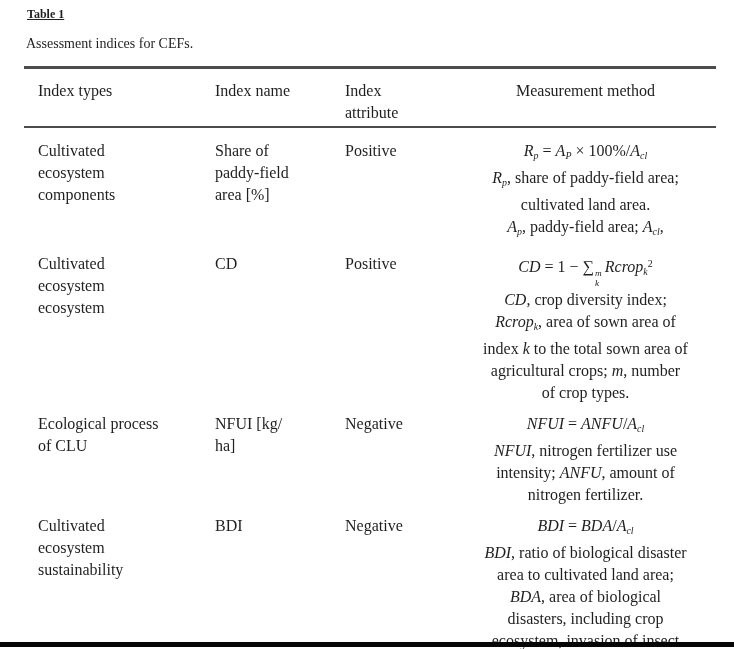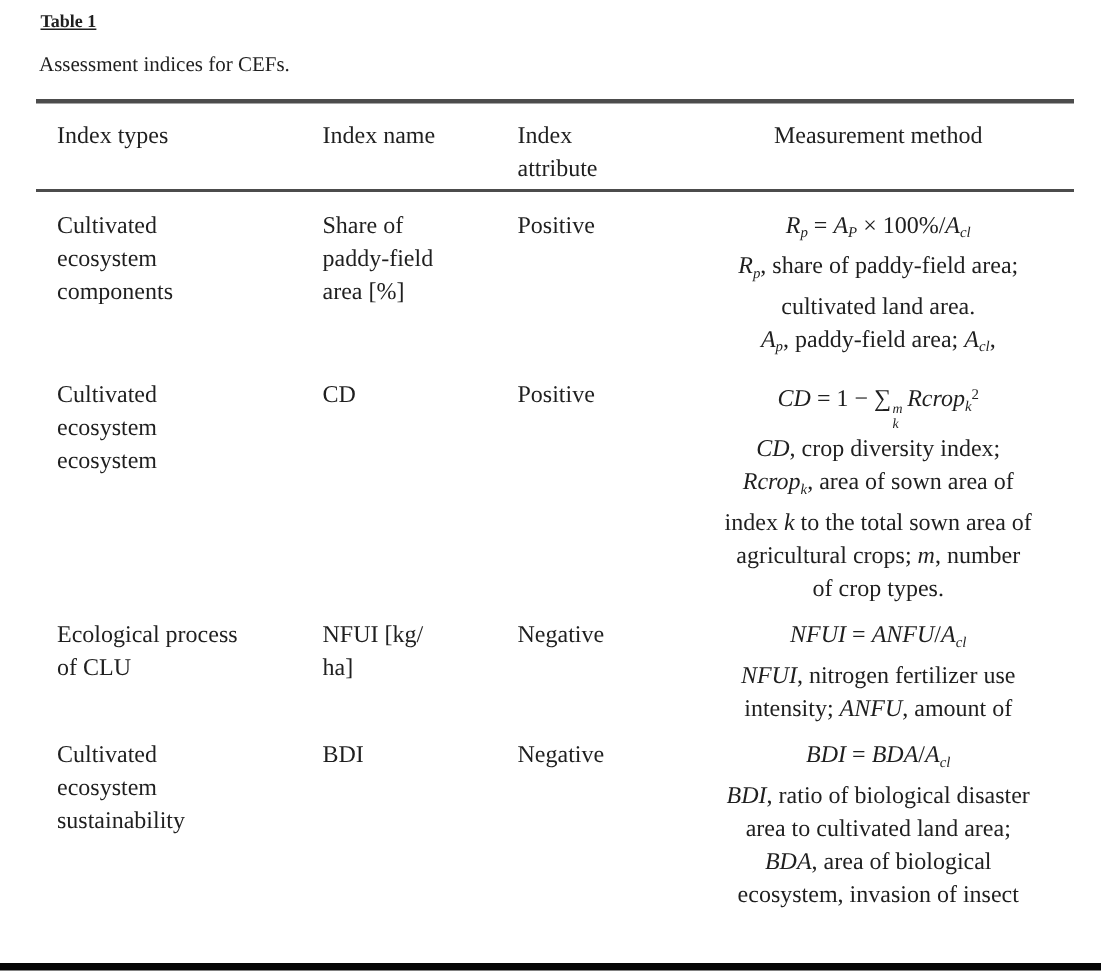--- a/index.html
+++ b/index.html
@@ -131,38 +131,40 @@
           </div>
         <div class="c c2">
             <span class="line">NFUI [kg/</span>
             <span class="line">ha]</span>
           </div>
         <div class="c c3">Negative</div>
         <div class="c c4">
             <span class="line"><span class="rn-i">NFUI</span><span> = </span><span class="rn-i">ANFU</span><span>/</span><span class="rn-i">A</span><span class="rn-isub">cl</span></span>
             <span class="line"><span class="rn-i">NFUI</span><span>, nitrogen fertilizer use</span></span>
             <span class="line"><span>intensity; </span><span class="rn-i">ANFU</span><span>, amount of</span></span>
+            <span class="line"><span>nitrogen fertilizer.</span></span>
           </div>
       </div>
 
       <div class="row">
         <div class="c c1 hang">
             <span class="line">Cultivated</span>
             <span class="line">ecosystem</span>
             <span class="line">sustainability</span>
           </div>
         <div class="c c2">
             <span class="line">BDI</span>
           </div>
         <div class="c c3">Negative</div>
         <div class="c c4">
             <span class="line"><span class="rn-i">BDI</span><span> = </span><span class="rn-i">BDA</span><span>/</span><span class="rn-i">A</span><span class="rn-isub">cl</span></span>
             <span class="line"><span class="rn-i">BDI</span><span>, ratio of biological disaster</span></span>
             <span class="line"><span>area to cultivated land area;</span></span>
             <span class="line"><span class="rn-i">BDA</span><span>, area of biological</span></span>
+            <span class="line"><span>disasters, including crop</span></span>
             <span class="line"><span>ecosystem, invasion of insect</span></span>
           </div>
       </div>
 
     </div>
 
   </div>
 
   <div class="page-bottom-bar"></div>
 </div>

